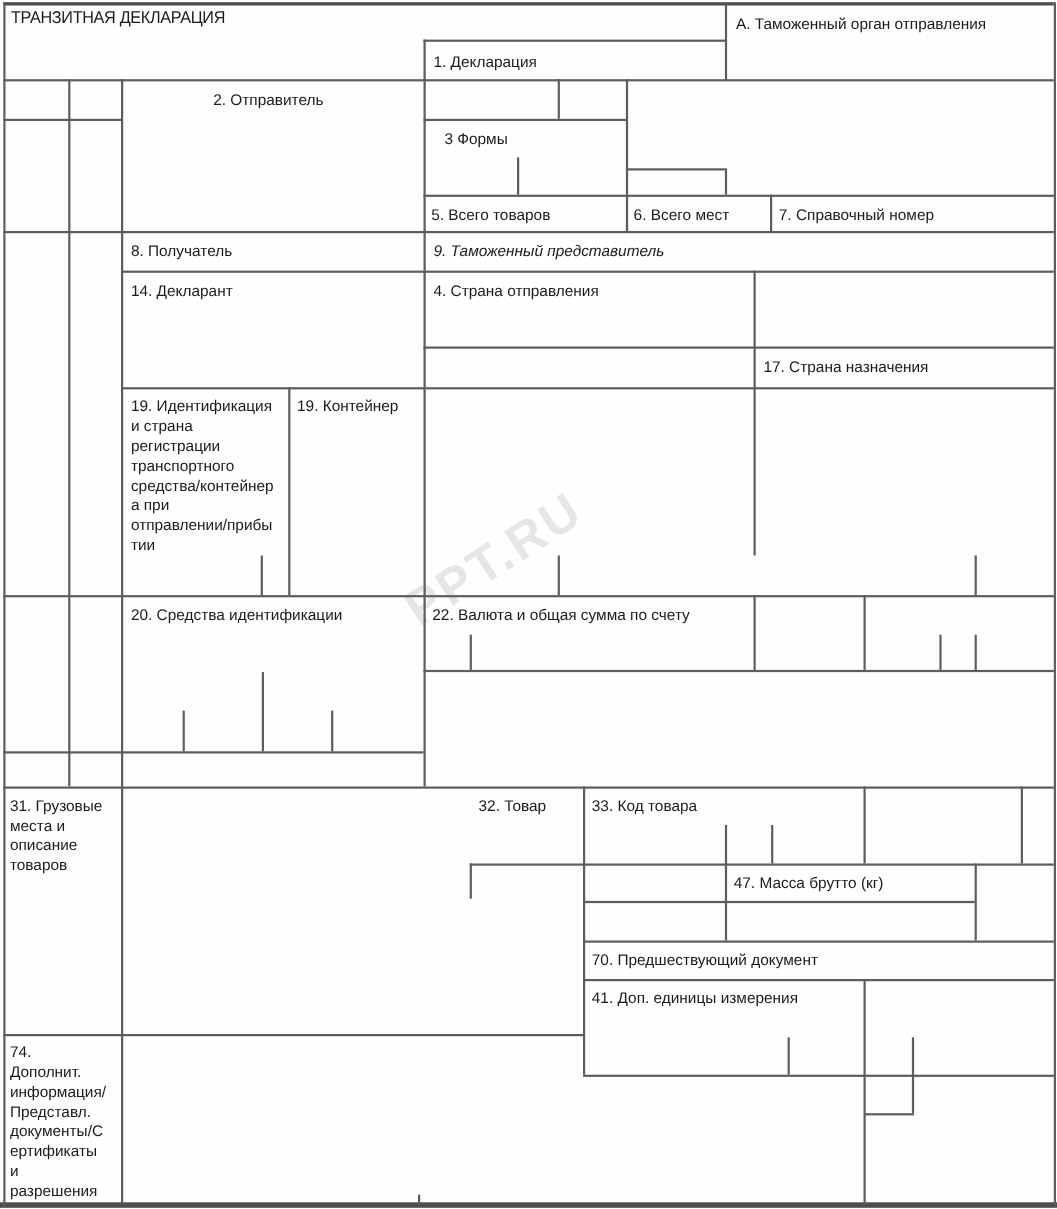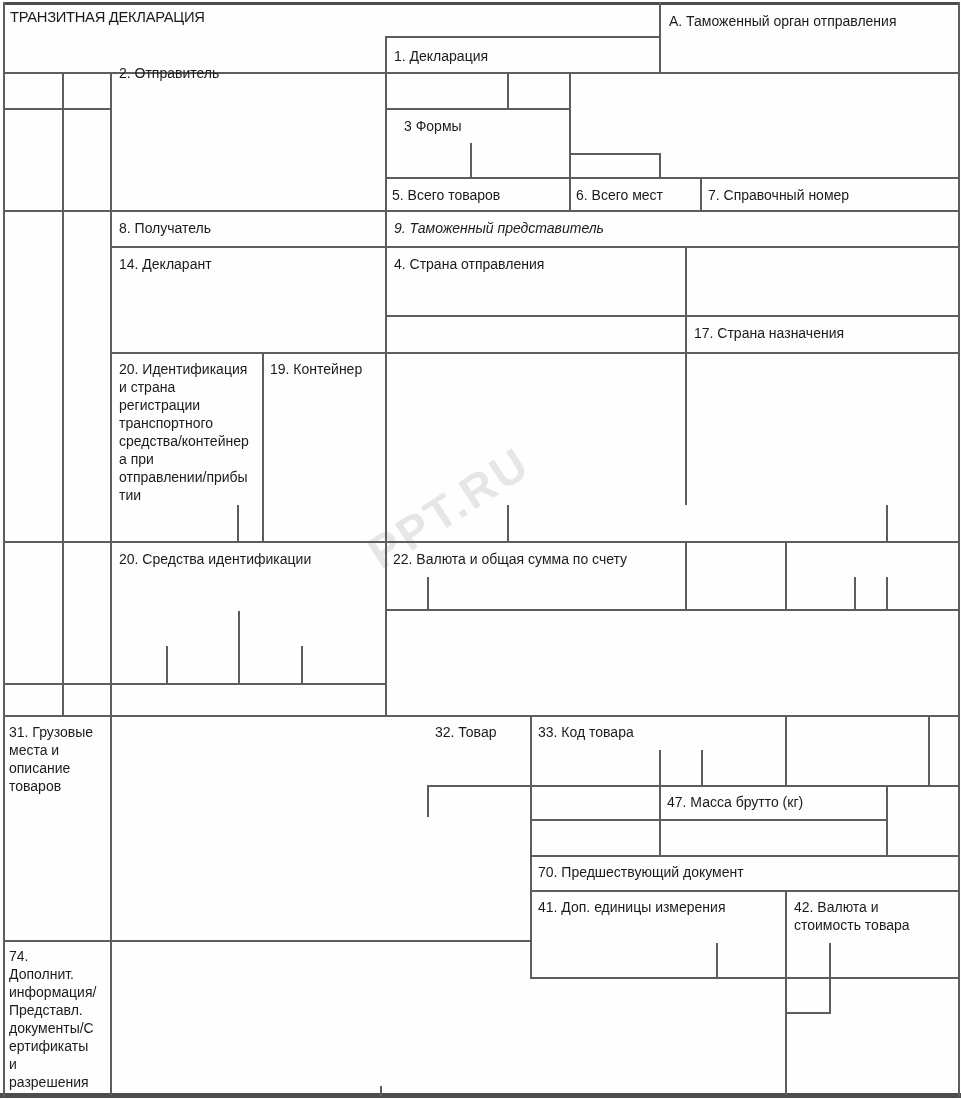--- a/index.html
+++ b/index.html
@@ -80,52 +80,50 @@
   <div class="ln lnv" style="left:301px;top:646px;height:37px;"></div>
   <div class="ln lnv" style="left:427px;top:785px;height:32px;"></div>
   <div class="ln lnv" style="left:701px;top:750px;height:35px;"></div>
   <div class="ln lnv" style="left:716px;top:943px;height:34px;"></div>
   <div class="ln lnv" style="left:829px;top:943px;height:69px;"></div>
   <div class="ln lnv" style="left:380px;top:1086px;height:10px;"></div>
 
   <div class="lbl title" style="left:10px;top:8px;width:300px;">ТРАНЗИТНАЯ ДЕКЛАРАЦИЯ</div>
   <div class="lbl" style="left:669px;top:12px;width:285px;">А. Таможенный орган отправления</div>
   <div class="lbl" style="left:394px;top:47px;width:200px;">1. Декларация</div>
-  <div class="lbl" style="left:119px;top:64px;width:250px;">2. Отправитель</div>
+  <div class="lbl" style="left:119px;top:81px;width:250px;text-align:center;">2. Отправитель</div>
   <div class="lbl" style="left:392px;top:117px;width:170px;margin-left:12px;">3 Формы</div>
   <div class="lbl" style="left:392px;top:186px;width:170px;">5. Всего товаров</div>
   <div class="lbl" style="left:576px;top:186px;width:120px;">6. Всего мест</div>
   <div class="lbl" style="left:708px;top:186px;width:240px;">7. Справочный номер</div>
   <div class="lbl" style="left:119px;top:219px;width:250px;">8. Получатель</div>
   <div class="lbl" style="left:394px;top:219px;width:400px;font-style:italic;">9. Таможенный представитель</div>
   <div class="lbl" style="left:119px;top:255px;width:250px;">14. Декларант</div>
   <div class="lbl" style="left:394px;top:255px;width:280px;">4. Страна отправления</div>
   <div class="lbl" style="left:694px;top:324px;width:250px;">17. Страна назначения</div>
-  <div class="lbl" style="left:119px;top:360px;width:146px;">20. Идентификация
+  <div class="lbl" style="left:119px;top:360px;width:146px;">19. Идентификация
 и страна
 регистрации
 транспортного
 средства/контейнер
 а при
 отправлении/прибы
 тии</div>
   <div class="lbl" style="left:270px;top:360px;width:112px;">19. Контейнер</div>
   <div class="lbl" style="left:119px;top:550px;width:260px;">20. Средства идентификации</div>
   <div class="lbl" style="left:393px;top:550px;width:290px;">22. Валюта и общая сумма по счету</div>
   <div class="lbl" style="left:9px;top:723px;width:100px;">31. Грузовые
 места и
 описание
 товаров</div>
   <div class="lbl" style="left:435px;top:723px;width:92px;">32. Товар</div>
   <div class="lbl" style="left:538px;top:723px;width:240px;">33. Код товара</div>
   <div class="lbl" style="left:667px;top:793px;width:215px;">47. Масса брутто (кг)</div>
   <div class="lbl" style="left:538px;top:863px;width:400px;">70. Предшествующий документ</div>
   <div class="lbl" style="left:538px;top:898px;width:240px;">41. Доп. единицы измерения</div>
-  <div class="lbl" style="left:794px;top:898px;width:160px;">42. Валюта и
-стоимость товара</div>
   <div class="lbl" style="left:9px;top:947px;width:100px;">74.
 Дополнит.
 информация/
 Представл.
 документы/С
 ертификаты
 и
 разрешения</div>
 
 </div>

